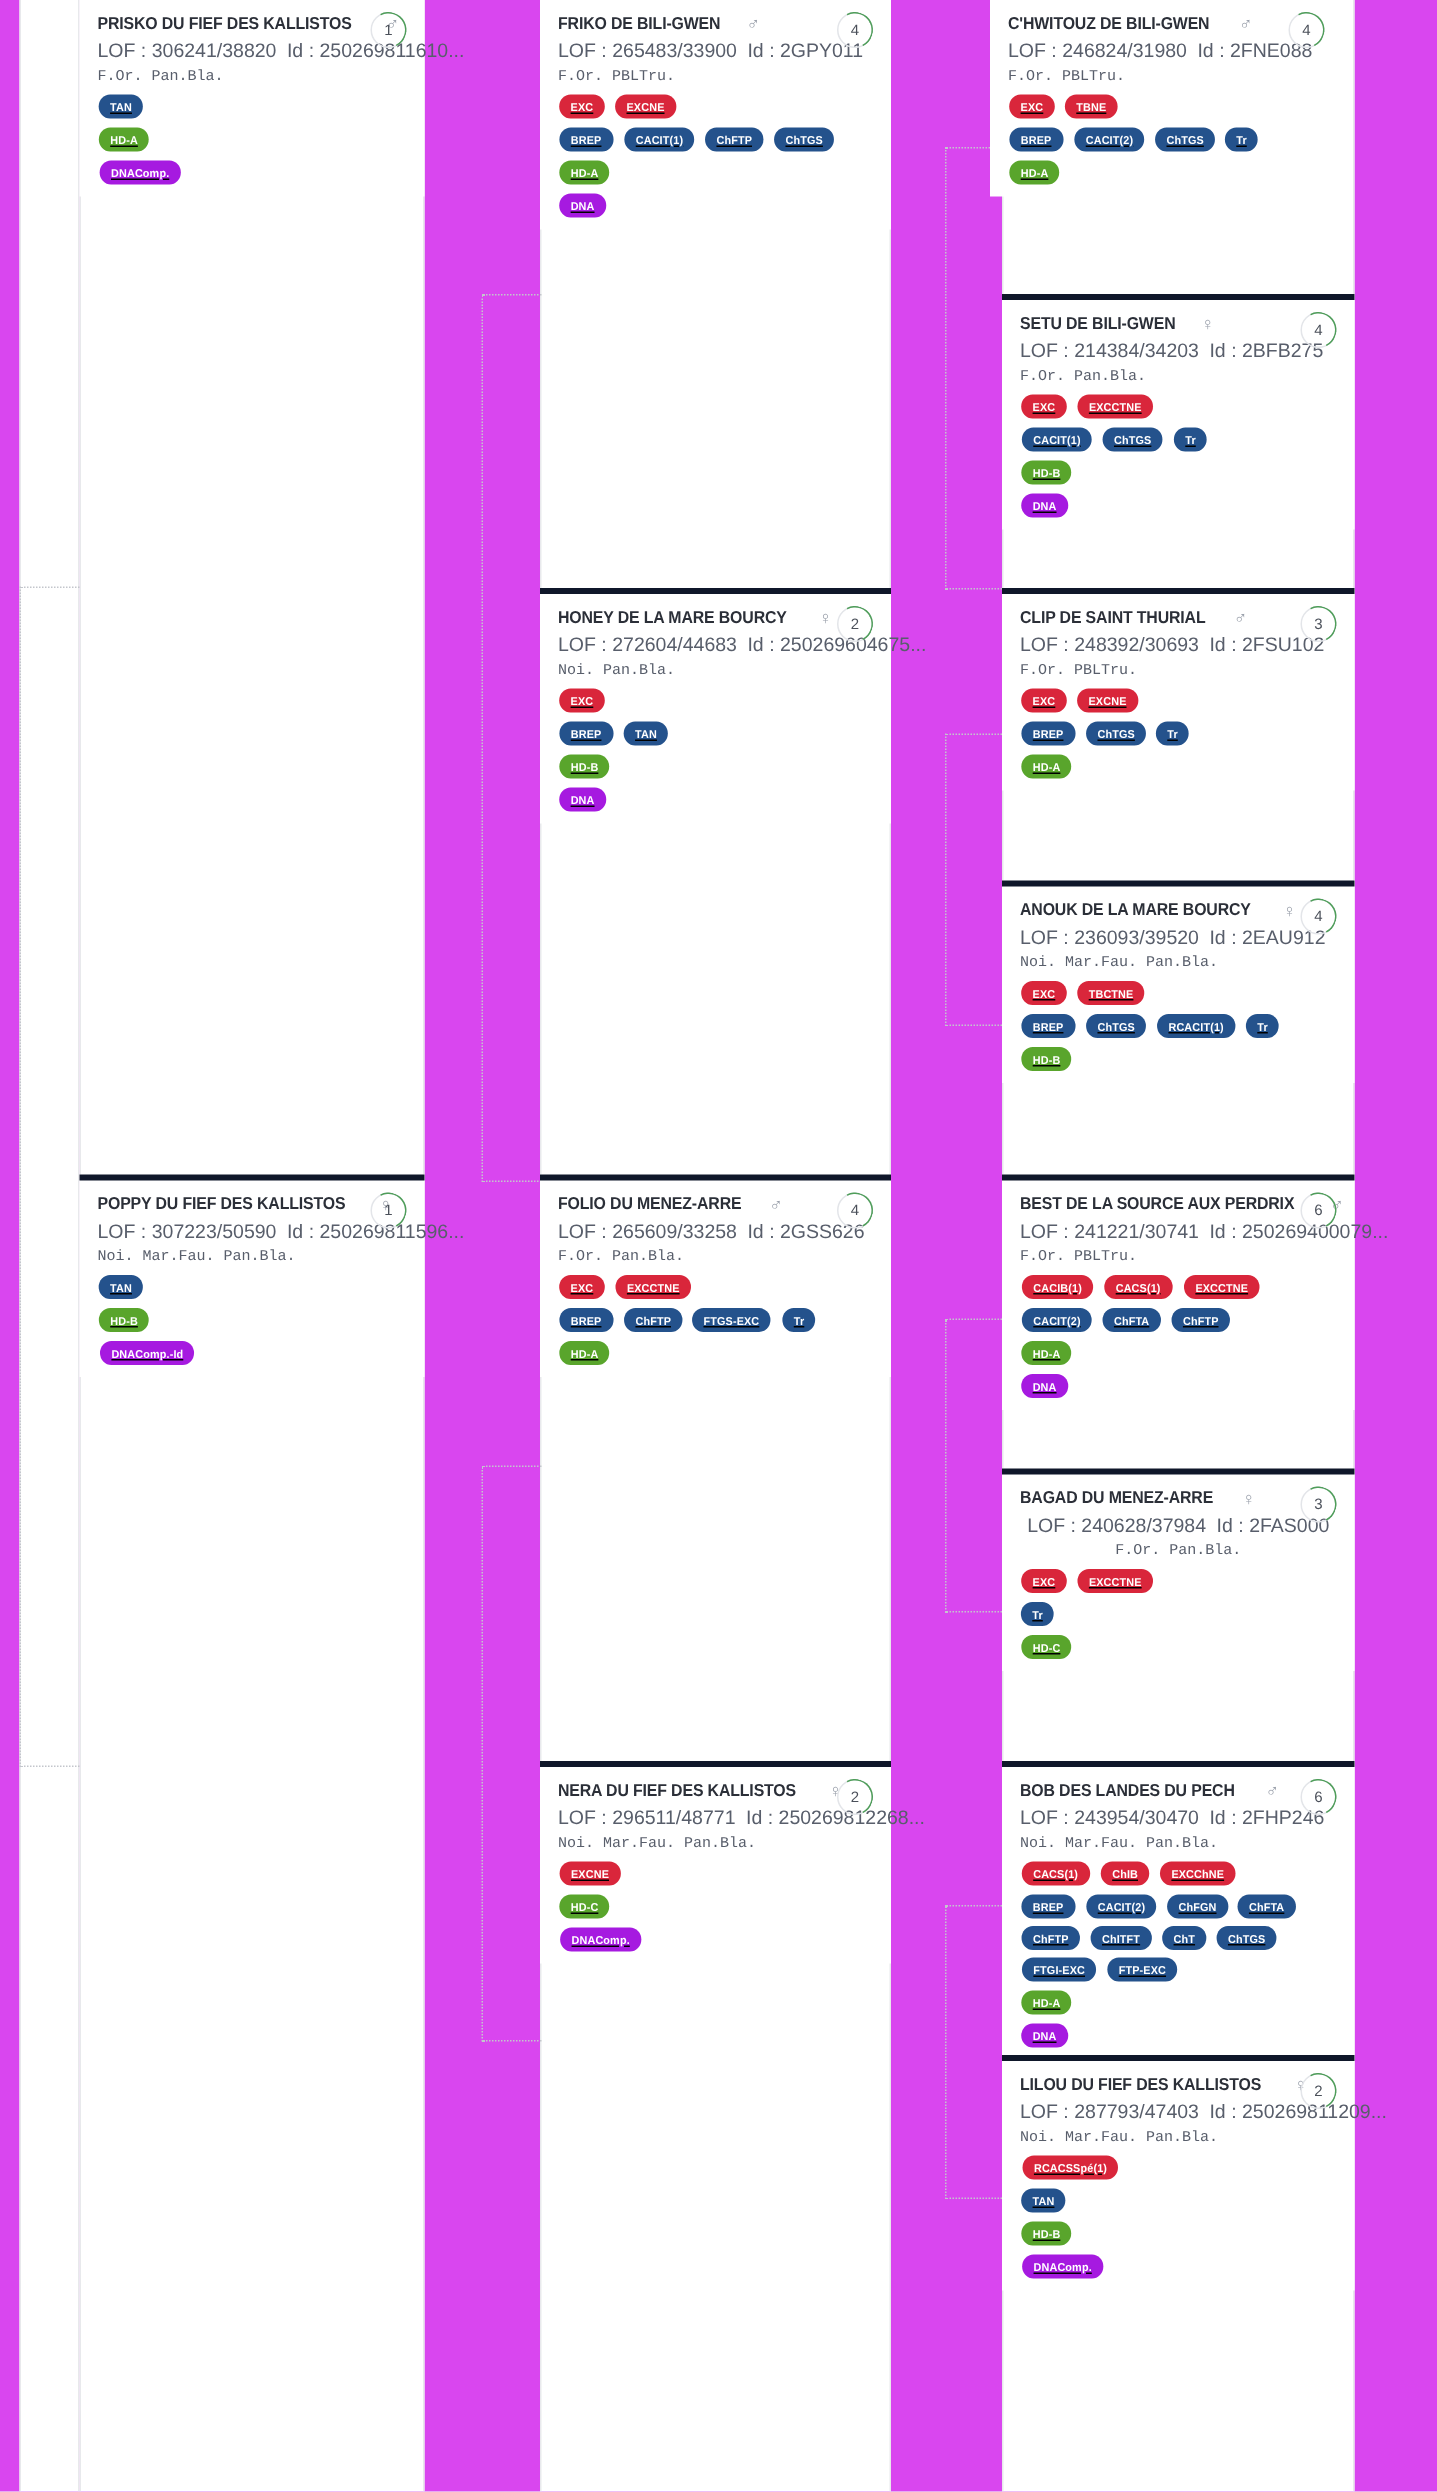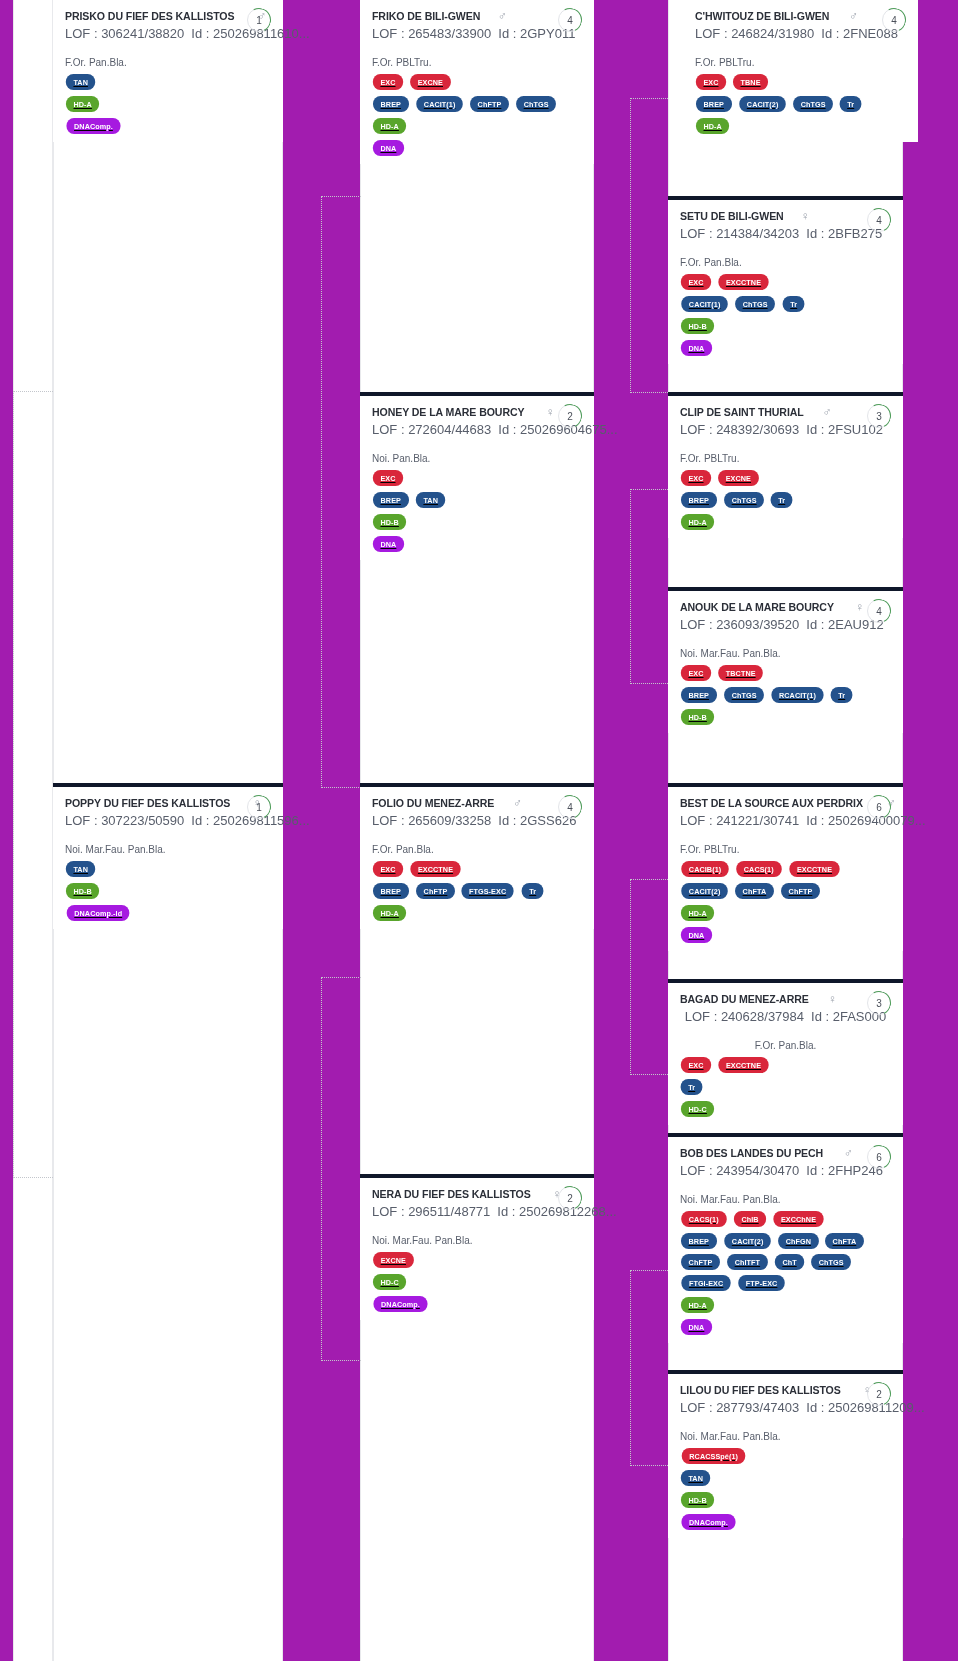--- a/index.html
+++ b/index.html
@@ -5,21 +5,21 @@
   * { box-sizing: border-box; margin: 0; padding: 0; }
   html, body {
     width: 958px; height: 1661px;
     background: #f4f5f7;
     font-family: "Liberation Sans", sans-serif;
     overflow: hidden;
   }
   #pedigree {
     position: relative;
     width: 958px; height: 1661px;
-    background: #a21caf;
+    background: #d946ef;
   }
   
   .col {
     position: absolute;
     top: 0;
     background: #ffffff;
     border: 1px solid #e8e9ec;
     border-top: none;
     border-bottom: none;
     height: 1661px;
@@ -70,24 +70,25 @@
     margin-left: 2px;
   }
   .c-lof {
     margin-top: 4px;
     font-size: 13px;
     color: #585e6b;
     white-space: nowrap;
   }
   .c-lof .sep { display: inline-block; width: 7px; }
   .c-robe {
-    margin-top: 16px;
+    margin-top: 5px;
     font-size: 10px;
     color: #585e6b;
     white-space: nowrap;
+    font-family: Liberation Mono, monospace;
   }
   
   .ring {
     position: absolute;
     right: 0px;
     top: -2px;
     width: 24px; height: 24px;
     border-radius: 50%;
     border: 1px solid #e3e5e9;
     display: flex; align-items: center; justify-content: center;
@@ -281,21 +282,21 @@
         <div class="badge-row">
           <span class="badge red">EXCNE</span>
         </div>
         <div class="badge-row">
           <span class="badge green">HD-C</span>
         </div>
         <div class="badge-row">
           <span class="badge purple">DNAComp.</span>
         </div>
       </div>
-      <div class="card notop" style="left: 683px; top: 0px; width: 235px;">
+      <div class="card notop" style="left: 660px; top: 0px; width: 235px;">
         <div class="card-head">
           <span class="c-name">C'HWITOUZ DE BILI-GWEN</span>
           <span class="sex">♂</span>
           <div class="ring">
             <span>4</span>
           </div>
         </div>
         <div class="c-lof"><span>LOF :</span> <span>246824/31980</span><span class="sep"></span><span>Id :</span> <span>2FNE088</span></div>
         <div class="c-robe">F.Or. PBLTru.</div>
         <div class="badge-row">
@@ -426,21 +427,21 @@
           <span class="badge red">EXC</span>
           <span class="badge red">EXCCTNE</span>
         </div>
         <div class="badge-row">
           <span class="badge blue">Tr</span>
         </div>
         <div class="badge-row">
           <span class="badge green">HD-C</span>
         </div>
       </div>
-      <div class="card" style="left: 668px; top: 1133px; width: 235px;">
+      <div class="card" style="left: 668px; top: 1174px; width: 235px;">
         <div class="card-head">
           <span class="c-name">BOB DES LANDES DU PECH</span>
           <span class="sex">♂</span>
           <div class="ring">
             <span>6</span>
           </div>
         </div>
         <div class="c-lof"><span>LOF :</span> <span>243954/30470</span><span class="sep"></span><span>Id :</span> <span>2FHP246</span></div>
         <div class="c-robe">Noi. Mar.Fau. Pan.Bla.</div>
         <div class="badge-row">

